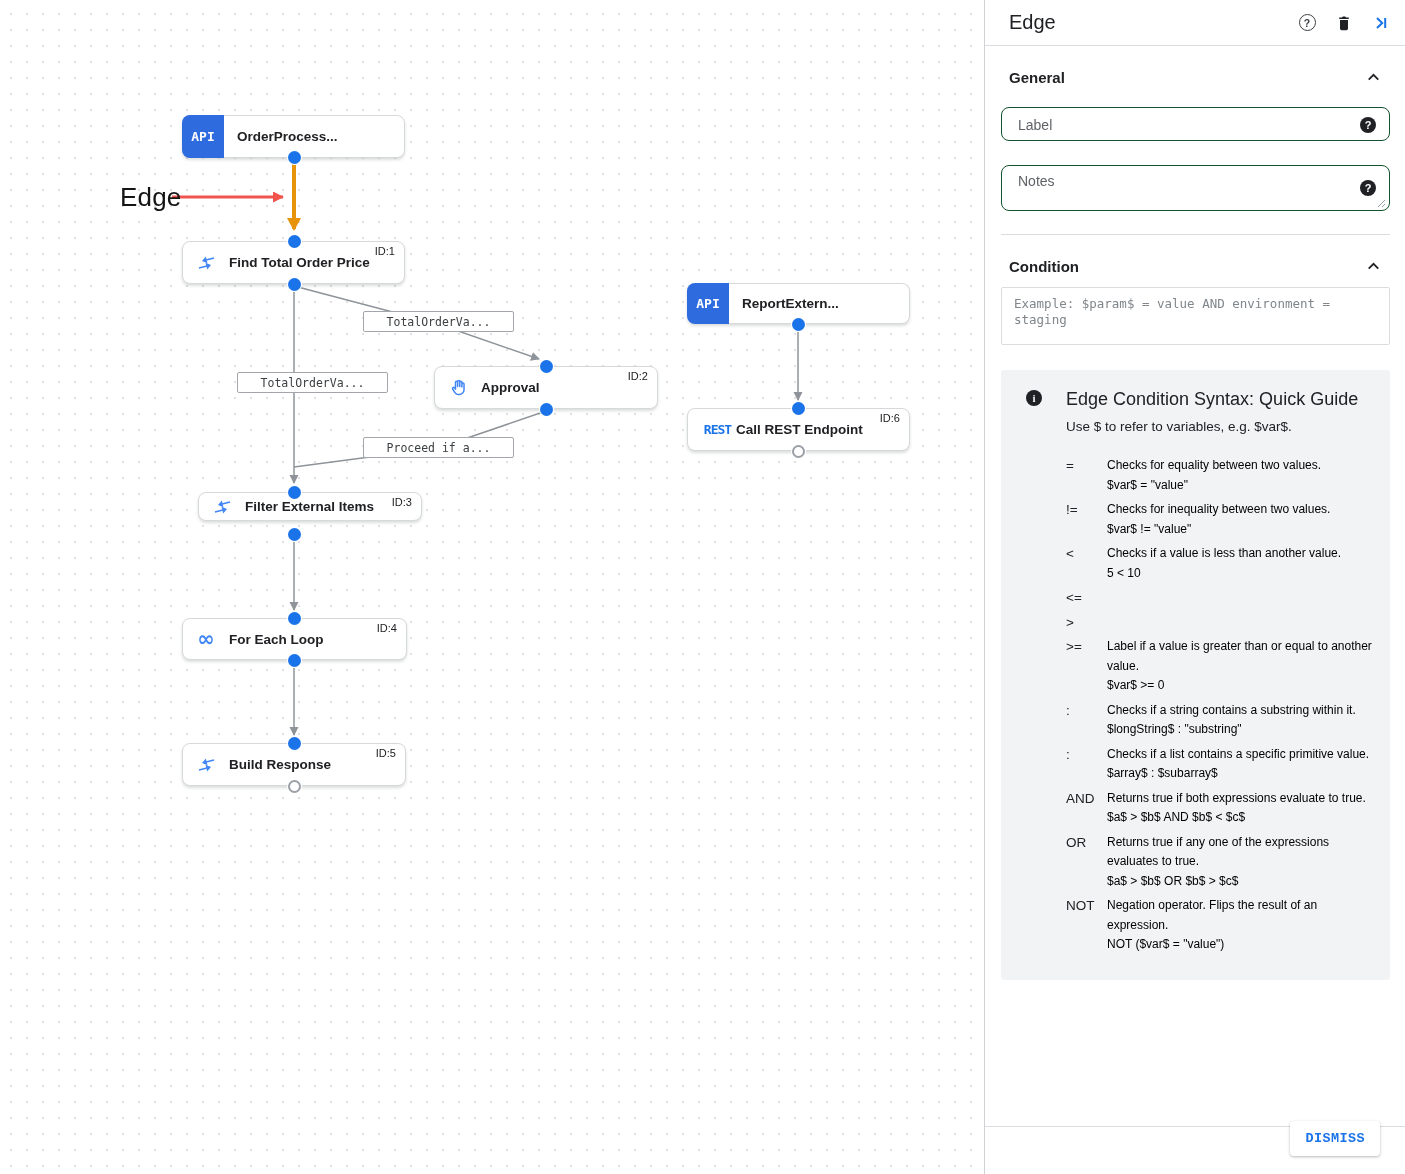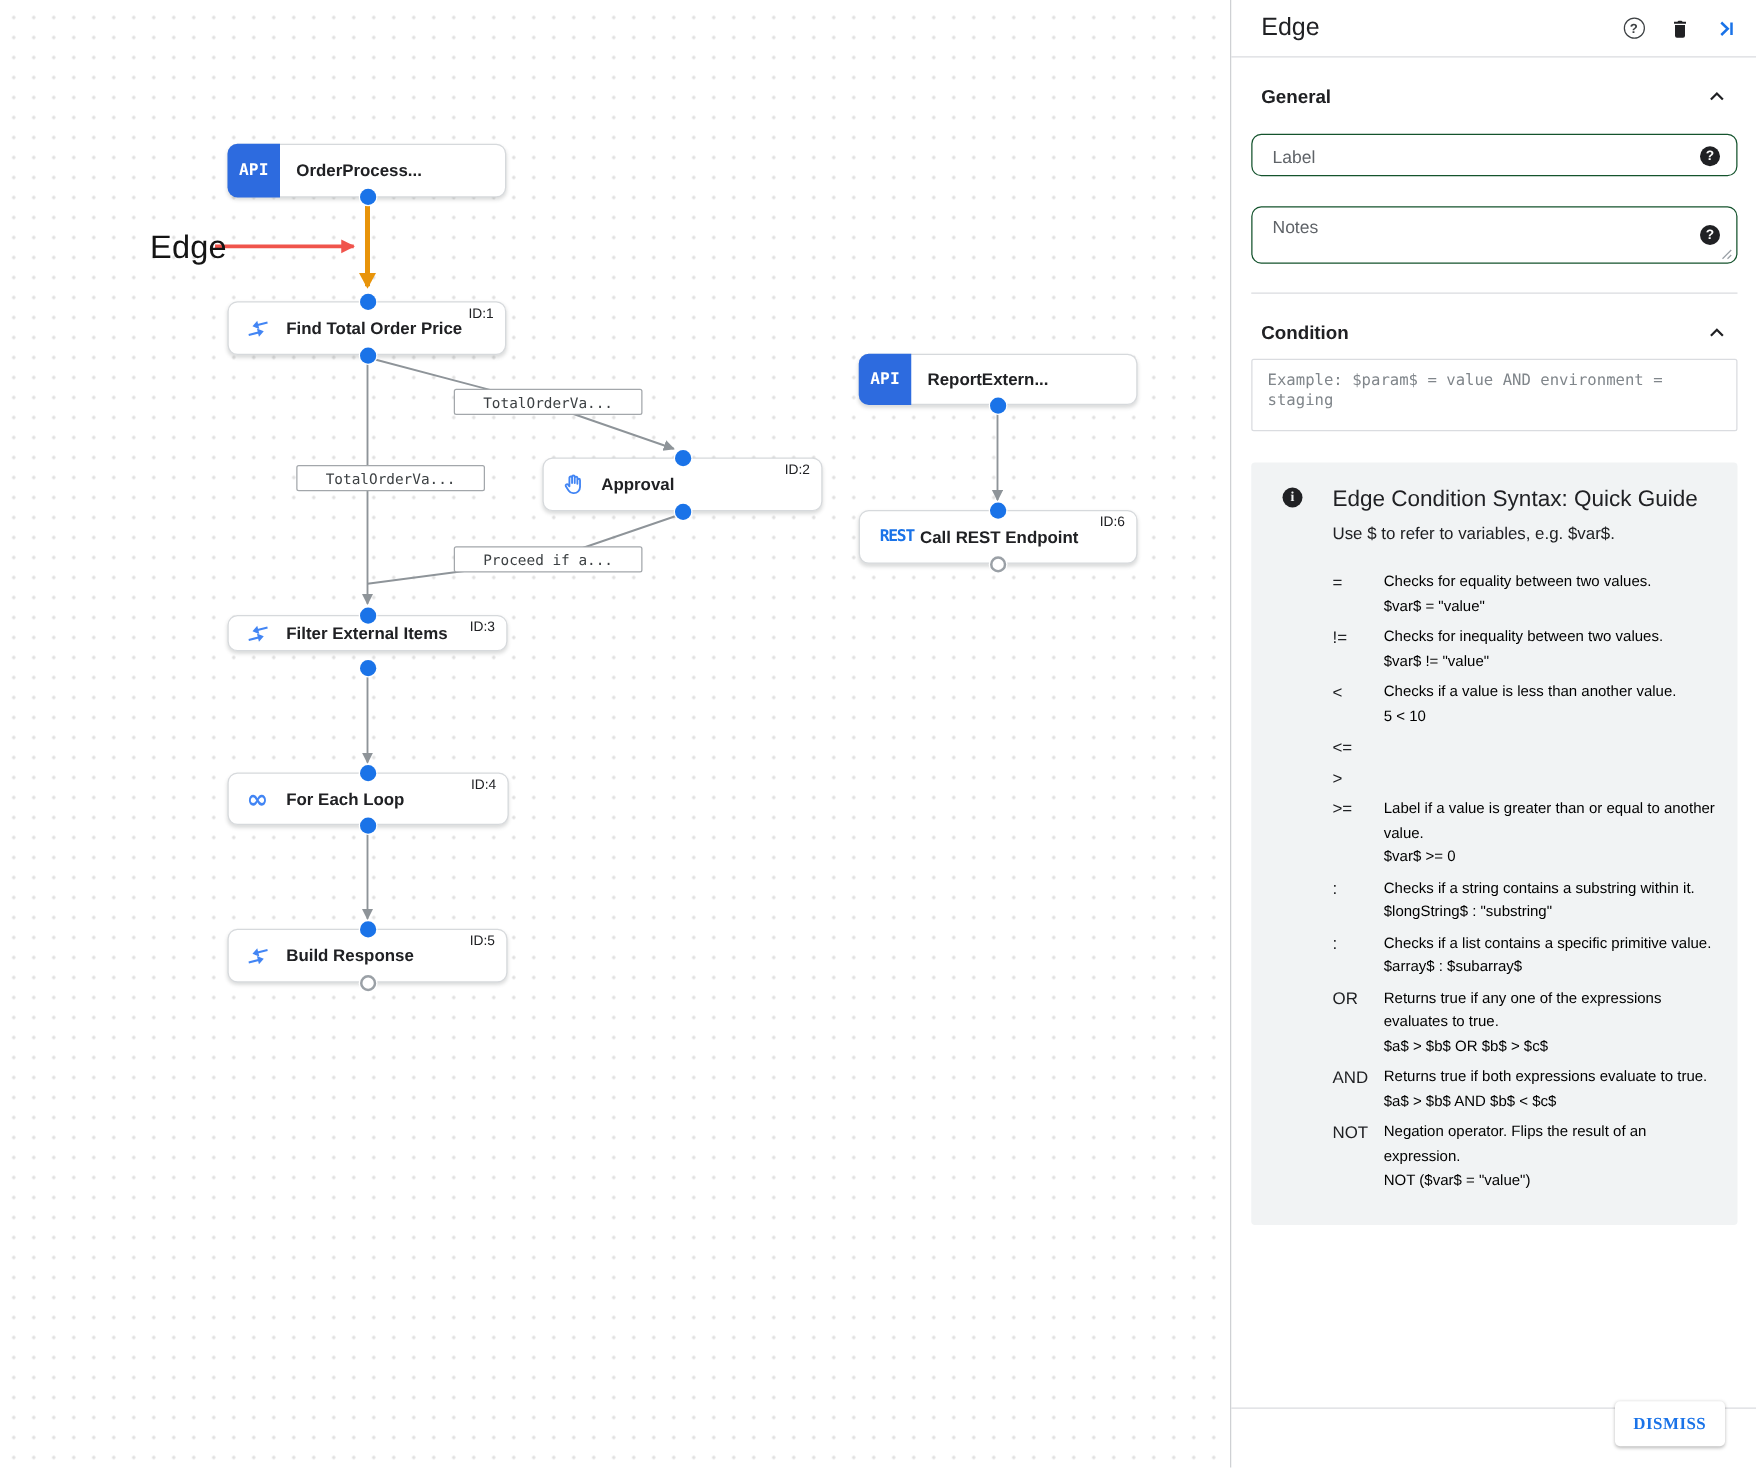--- a/index.html
+++ b/index.html
@@ -86,21 +86,21 @@
     font-family:"Liberation Serif", serif; display:flex; align-items:center; justify-content:center; }
   .guide-title { font-size:18px; color:#202124; }
   .guide-intro { margin-top:9px; font-size:13.5px; color:#202124; }
   .guide-rows { margin-top:22px; }
   .guide-row { display:flex; margin-bottom:5px; }
   .guide-op { width:41px; flex:0 0 41px; font-size:13.5px; line-height:19.5px; color:#202124; }
   .guide-texts { flex:1; font-size:12px; line-height:19.5px; color:#000000; padding-right:4px; }
 
   .panel-footer-line { position:absolute; left:0; right:0; top:1126px; border-top:1px solid #dadce0; }
   .dismiss-btn { position:absolute; top:1121px; right:25px; background:#fff; border:none;
-    border-radius:4px; padding:10px 15px; font-family:Liberation Serif, serif;
+    border-radius:4px; padding:10px 15px; font-family:Liberation Mono, monospace;
     font-size:13.5px; font-weight:700; letter-spacing:.4px; color:#1a73e8;
     box-shadow:0 1px 3px rgba(0,0,0,.28); cursor:pointer; }
 </style>
 </head>
 <body>
 
 <div id="canvas">
 
   <svg id="edges" width="984" height="1174">
     <defs>
@@ -171,21 +171,21 @@
   </div>
 
   <div class="node" style="left:687px;top:408px;width:223px">
     <span class="node-icon" style="width:48px">
       <span class="rest-word">REST</span>
     </span>
     <div class="node-title">Call REST Endpoint</div>
     <span class="node-id">ID:6</span>
   </div>
 
-  <div class="node" style="left:182px;top:492px;width:224px;height:29px">
+  <div class="node" style="left:198px;top:492px;width:224px;height:29px">
     <span class="node-icon">
       <svg width="19" height="16" viewBox="0 0 19 16">
           <g transform="rotate(-14 9.5 8)" fill="#4285f4">
         <path d="M1 10.2 h8.2 v1.6 H1 z"></path>
             <path d="M8.6 7.6 L13.4 11 L8.6 14.4 z"></path>
         <path d="M18 4.2 h-8.2 v1.6 H18 z"></path>
             <path d="M10.4 1.6 L5.6 5 L10.4 8.4 z"></path>
       </g>
         </svg>
     </span>
@@ -342,31 +342,31 @@
             </div>
           </div>
           <div class="guide-row">
             <div class="guide-op">:</div>
             <div class="guide-texts">
               <div>Checks if a list contains a specific primitive value.</div>
               <div>$array$ : $subarray$</div>
             </div>
           </div>
           <div class="guide-row">
+            <div class="guide-op">AND</div>
+            <div class="guide-texts">
+              <div>Returns true if both expressions evaluate to true.</div>
+              <div>$a$ &gt; $b$ AND $b$ &lt; $c$</div>
+            </div>
+          </div>
+          <div class="guide-row">
             <div class="guide-op">OR</div>
             <div class="guide-texts">
               <div>Returns true if any one of the expressions evaluates to true.</div>
               <div>$a$ &gt; $b$ OR $b$ &gt; $c$</div>
-            </div>
-          </div>
-          <div class="guide-row">
-            <div class="guide-op">AND</div>
-            <div class="guide-texts">
-              <div>Returns true if both expressions evaluate to true.</div>
-              <div>$a$ &gt; $b$ AND $b$ &lt; $c$</div>
             </div>
           </div>
           <div class="guide-row">
             <div class="guide-op">NOT</div>
             <div class="guide-texts">
               <div>Negation operator. Flips the result of an expression.</div>
               <div>NOT ($var$ = "value")</div>
             </div>
           </div>
         </div>

